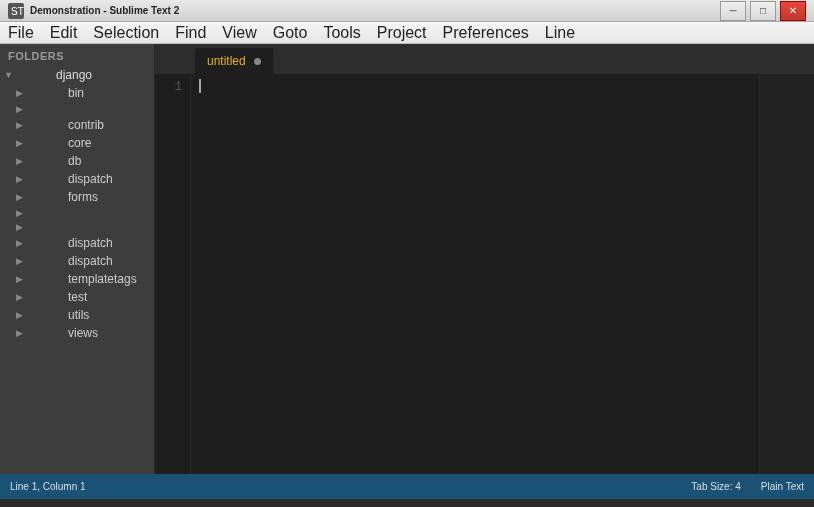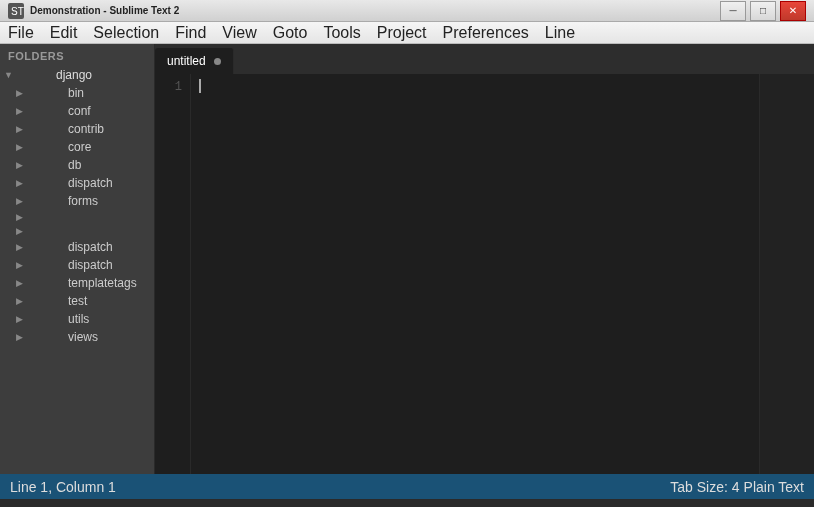--- a/index.html
+++ b/index.html
@@ -124,21 +124,22 @@
       color: #ccc;
       font-size: 12px;
       cursor: pointer;
       border-right: 1px solid #2a2a2a;
       border-top-left-radius: 3px;
       border-top-right-radius: 3px;
       gap: 8px;
     }
     .tab.active {
       background: #1e1e1e;
-      color: #ffffff;
+      color: #eab308;
+      margin-left: 40px;
     }
     .tab-dot {
       width: 7px; height: 7px;
       border-radius: 50%;
       background: #888;
       flex-shrink: 0;
     }
 
     
     #editor-content {
@@ -193,27 +194,27 @@
       opacity: 0.6;
     }
 
     
     #status-bar {
       height: 25px;
       background: #1a5276;
       display: flex;
       align-items: center;
       padding: 0 10px;
-      font-size: 14px;
+      font-size: 10px;
       color: #ddd;
     }
     #status-left { flex: 1; }
     #status-right {
       display: flex;
-      gap: 4px;
+      gap: 20px;
     }
     .status-item { cursor: pointer; }
   </style>
 </head>
 <body>
 
 <div id="title-bar">
   <div id="title-bar-icon">
     <svg viewBox="0 0 16 16">
         <rect width="16" height="16" rx="2" fill="#555"></rect>
@@ -249,21 +250,20 @@
         <div class="tree-item root">
           <span class="arrow">▼</span>
           <span class="label">django</span>
         </div>
         <div class="tree-item child-item">
           <span class="arrow">▶</span>
           <span class="label">bin</span>
         </div>
         <div class="tree-item child-item">
           <span class="arrow">▶</span>
-          <span class="label">conf</span>
         </div>
         <div class="tree-item child-item">
           <span class="arrow">▶</span>
           <span class="label">contrib</span>
         </div>
         <div class="tree-item child-item">
           <span class="arrow">▶</span>
           <span class="label">core</span>
         </div>
         <div class="tree-item child-item">

